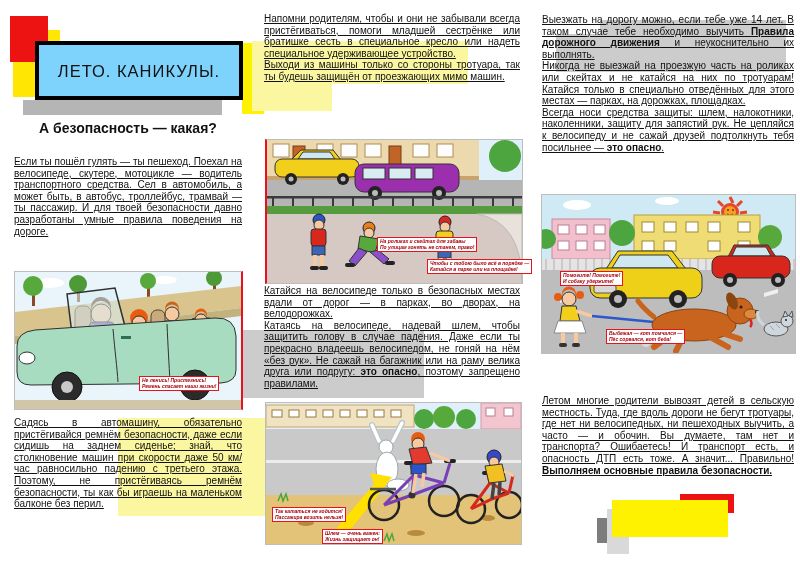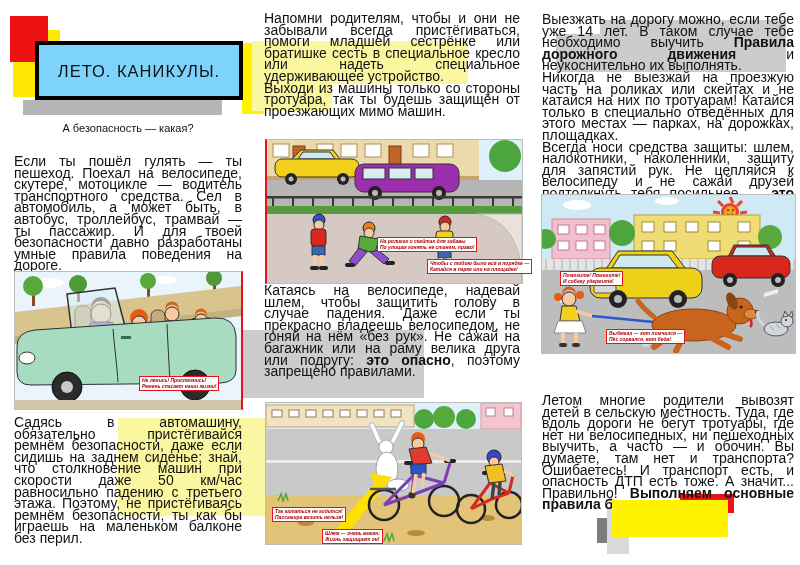--- a/index.html
+++ b/index.html
@@ -17,24 +17,24 @@
              font-size:16.5px;letter-spacing:1px;line-height:24px;text-align:center;}
   
   .hl{position:absolute;z-index:1;}
   #hl-yellow-1{left:118px;top:418px;width:158px;height:98px;background:#fbf7a0;}
   #hl-yellow-2a{left:252px;top:41px;width:216px;height:43px;background:#fbf7a0;}
   #hl-yellow-2b{left:252px;top:84px;width:80px;height:27px;background:#fbf7a0;}
   #hl-grey-2{left:240px;top:330px;width:184px;height:68px;background:#cccccc;}
   #hl-grey-3a{left:600px;top:20px;width:186px;height:14px;background:#cccccc;}
   #hl-grey-3b{left:556px;top:34px;width:230px;height:38px;background:#cccccc;}
   
-  .txt{position:absolute;z-index:2;font-size:14px;line-height:11.6px;text-align:justify;}
+  .txt{position:absolute;z-index:2;font-size:10px;line-height:11.6px;text-align:justify;text-decoration:underline;}
   .txt div{margin:0;}
-  #subtitle{left:14px;top:122px;width:228px;text-align:center;font-weight:normal;
-            font-size:11px;line-height:13.5px;z-index:2;position:absolute;}
+  #subtitle{left:14px;top:122px;width:228px;text-align:center;font-weight:bold;
+            font-size:14px;line-height:13.5px;z-index:2;position:absolute;}
   
   .pic{position:absolute;z-index:2;border:1px solid #bdbdbd;background:#eef6fa;}
   .pic svg{display:block;}
   #pic1{left:14px;top:271px;width:226px;height:137px;border-right:2px solid #e8111c;}
   #pic2{left:265px;top:139px;width:255px;height:143px;border-left:2px solid #e8111c;}
   #pic3{left:265px;top:402px;width:255px;height:141px;}
   #pic4{left:541px;top:194px;width:253px;height:158px;}
   .cap{position:absolute;background:#fff;border:1px solid #e8111c;color:#a8000b;
        font-size:5px;line-height:5.6px;font-style:italic;font-weight:bold;
        padding:1px 2px;white-space:nowrap;z-index:5;}
@@ -227,20 +227,21 @@
       <div>На роликах и скейтах для забавы</div>
       <div>По улицам гонять не станем, право!</div>
     </div>
     <div class="cap" style="left:160px;top:119px;">
       <div>Чтобы с тобою было всё в порядке —</div>
       <div>Катайся в парке или на площадке!</div>
     </div>
   </div>
 
   <div class="txt" style="left:264px;top:285px;width:256px;">
+    <div>Катайся на велосипеде только в безопасных местах вдали от дорог — в парках, во дворах, на велодорожках.</div>
     <div><span>Катаясь на велосипеде, надевай шлем, чтобы защитить голову в случае падения. Даже если ты прекрасно владеешь велосипедом, не гоняй на нём «без рук». Не сажай на багажник или на раму велика друга или подругу: </span><b>это опасно</b><span>, поэтому запрещено правилами.</span></div>
   </div>
 
   <div class="pic" id="pic3">
     <svg viewBox="0 0 255 141" width="255" height="141">
       <rect width="255" height="141" fill="#dff0fa"></rect>
       <rect x="0" y="2" width="148" height="22" fill="#f0e3c2" stroke="#caa36c"></rect>
       <g>
         <rect x="6" y="7" width="10" height="7" fill="#fff" stroke="#9a7b46"></rect>
         <rect x="23" y="7" width="10" height="7" fill="#fff" stroke="#9a7b46"></rect>

